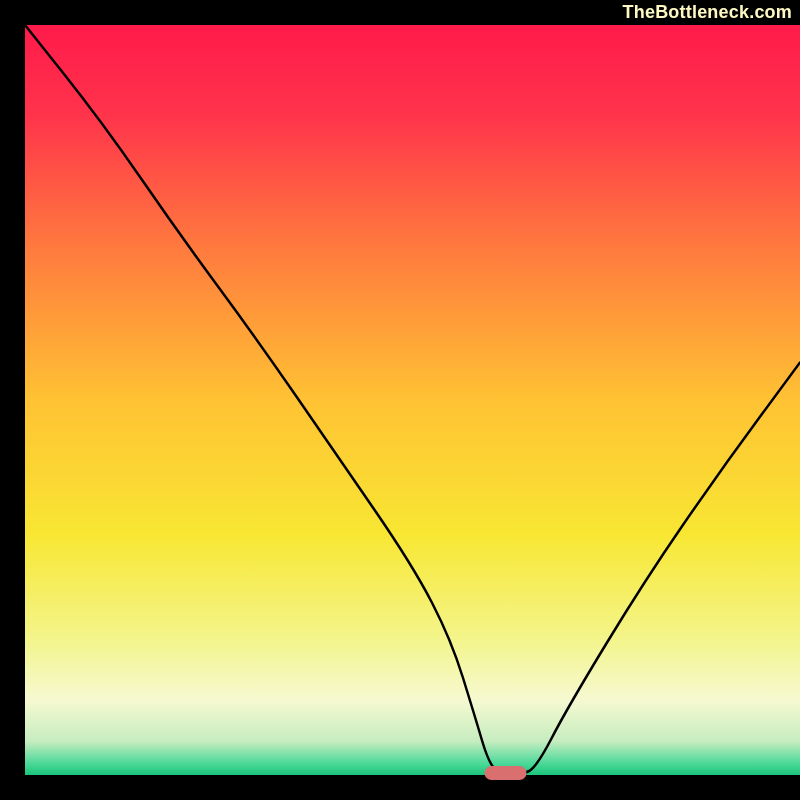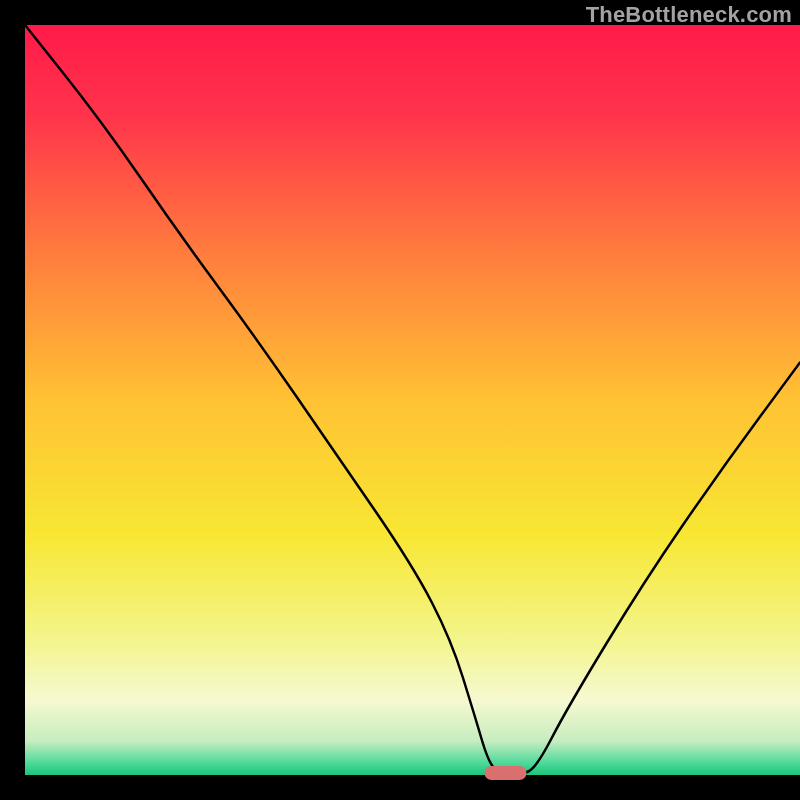--- a/index.html
+++ b/index.html
@@ -14,22 +14,22 @@
   .frame {
     position: relative;
     width: 800px;
     height: 800px;
     background: #000;
   }
   .watermark {
     position: absolute;
     top: 2px;
     right: 8px;
-    color: #a3a3a3;
-    font-size: 22px;
+    color: #fef9c3;
+    font-size: 18px;
     font-weight: 600;
     letter-spacing: 0.2px;
     z-index: 4;
   }
   svg {
     position: absolute;
     top: 0;
     left: 0;
   }
 </style>

